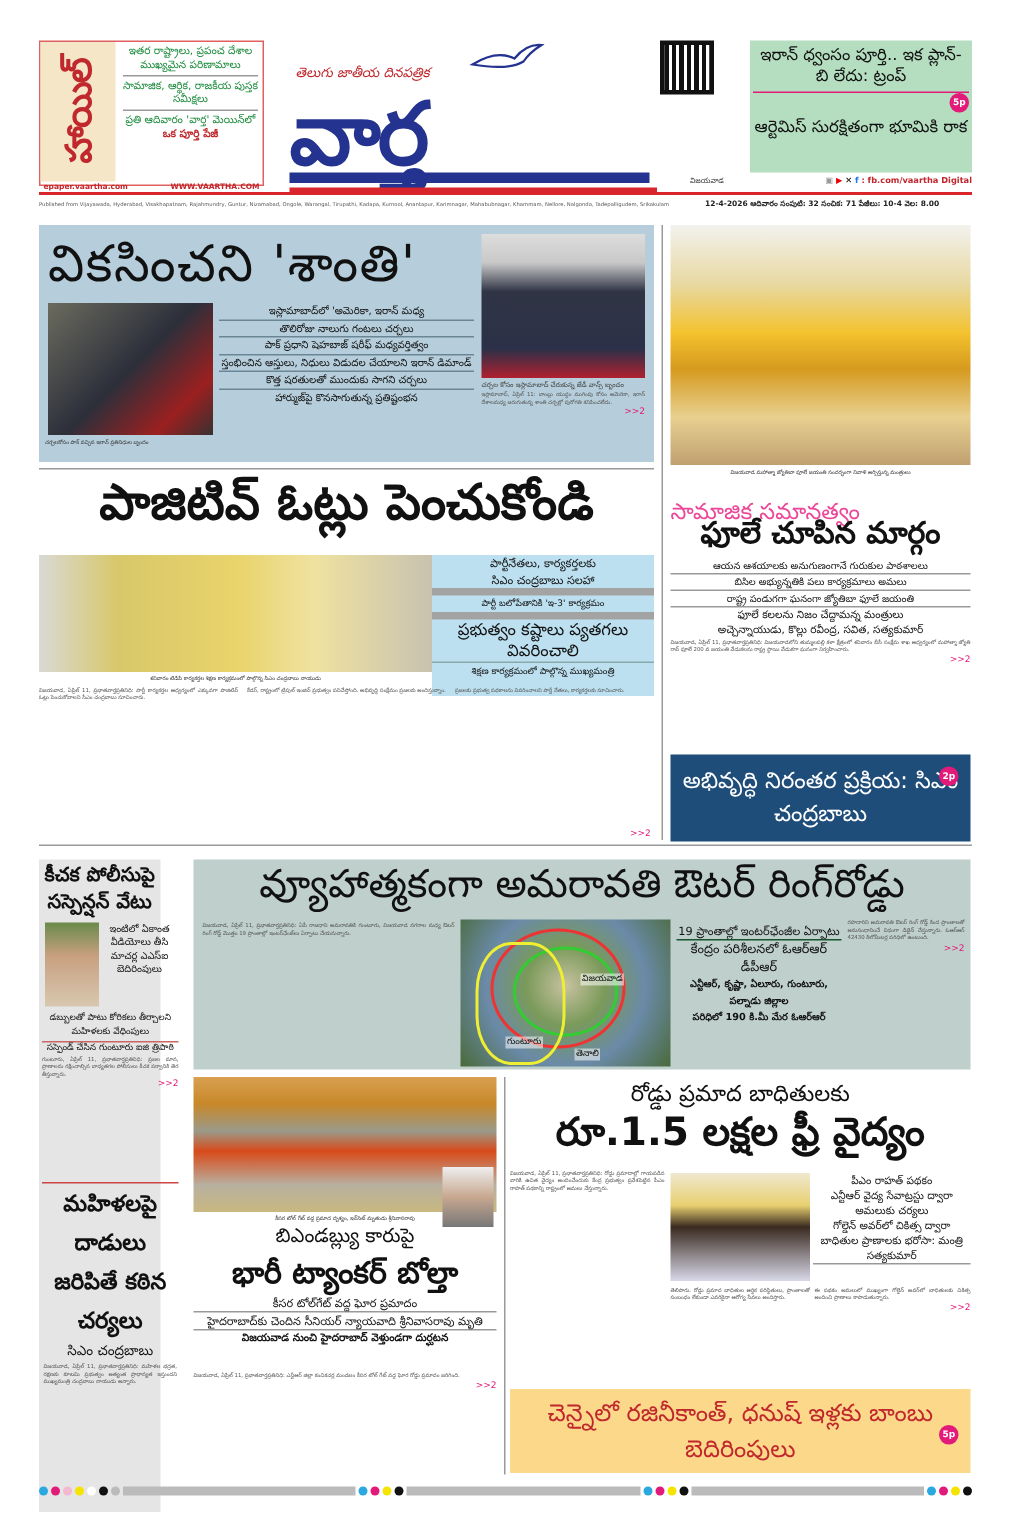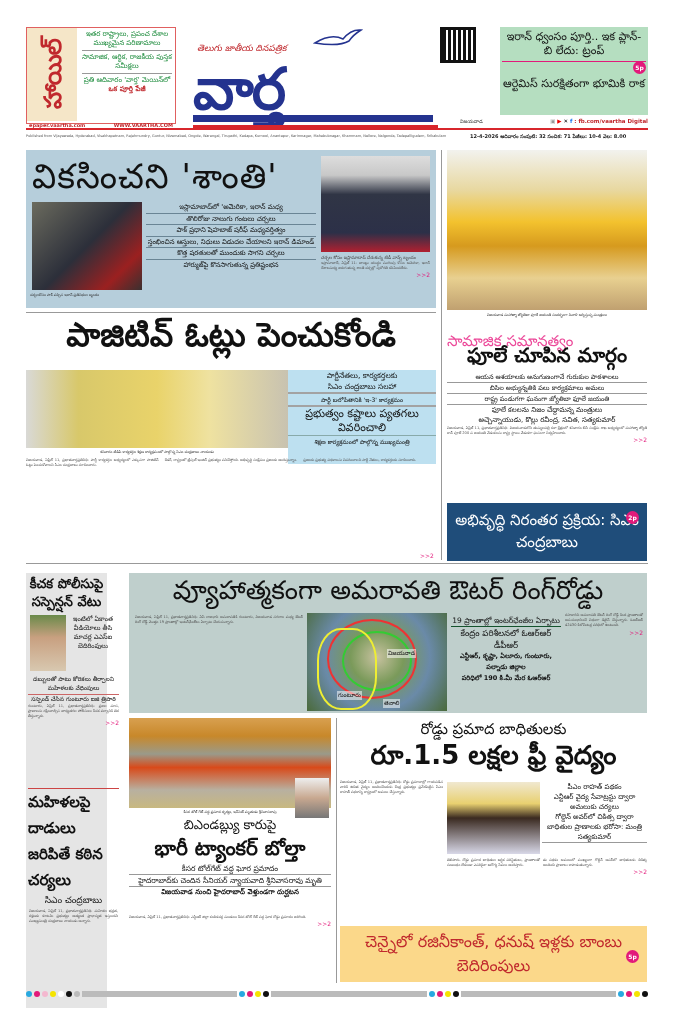--- a/index.html
+++ b/index.html
@@ -46,32 +46,32 @@
 .rt-h2{left:447px;top:343px;width:200px;font-size:20px;font-weight:bold;text-align:center;color:#111}
 .rt-subs{left:447px;top:372px;width:200px;text-align:center}
 .rt-subs div{font-size:6.5px;line-height:10px;border-bottom:1px solid #999}
 .rt-subs div:nth-child(n+4){border:none;font-size:7px}
 .rt-body{left:447px;top:425px;width:200px;height:42px}
 .blue-box{left:447px;top:503px;width:200px;height:58px;background:#1f4d7a;color:#fff;text-align:center;font-size:15px;line-height:22px;padding-top:6px}
 
 .pos-title{left:26px;top:315px;width:410px;font-size:33px;font-weight:bold;text-align:center;color:#111;white-space:nowrap}
 .pos-photo{left:26px;top:370px;width:262px;height:78px;background:linear-gradient(90deg,#d9d9d6 0,#d8c86a 20%,#e9d36a 50%,#efe2a0 70%,#c8c2b0 100%)}
 .pos-box{left:288px;top:370px;width:148px;height:94px;background:#bde0f0;text-align:center}
-.pos-box div{font-size:7.5px;line-height:11px;border-bottom:2px solid #a3a3a3}
+.pos-box div{font-size:7.5px;line-height:11px;border-bottom:5px solid #a3a3a3}
 .pos-box .big{font-size:11px;line-height:14px;border:none}
 .pos-cap{left:26px;top:450px;width:262px;font-size:3.6px;color:#333;text-align:center}
 .cols3{left:26px;top:458px;width:410px;height:70px;display:flex;gap:6px}
 .cols3 .txt{flex:1}
 
 .left-strip{left:26px;top:573px;width:81px;height:435px;background:#e5e5e5}
 .ls-h{font-size:13px;text-align:center;color:#111;font-weight:bold;line-height:18px}
 .ls-photo{left:4px;top:42px;width:36px;height:56px;background:linear-gradient(180deg,#6a8a4a,#c8a080 40%,#d8c8b0)}
 .ls-side{left:42px;top:42px;width:50px;font-size:6.5px;line-height:9px;text-align:center}
 .ls-mid{left:2px;top:102px;width:91px;font-size:6px;line-height:8.5px;text-align:center}
-.ls-big{left:2px;top:215px;width:91px;font-size:15px;font-weight:bold;text-align:left;line-height:26px;border-top:1px solid #c44}
+.ls-big{left:2px;top:215px;width:91px;font-size:15px;font-weight:bold;text-align:center;line-height:26px;border-top:1px solid #c44}
 
 .orr{left:129px;top:573px;width:518px;height:140px;background:#bfcfcc}
 .orr-title{left:6px;top:2px;width:506px;font-size:26px;text-align:center;white-space:nowrap}
 .orr-map{left:178px;top:40px;width:140px;height:98px;background:radial-gradient(circle at 50% 45%,#c8c2a0 0,#7a9a5a 30%,#6a8aa8 60%,#4a6a3a 100%)}
 .ring{position:absolute;border:2px solid #e33;border-radius:50%}
 .orr-body{left:6px;top:42px;width:168px;height:95px}
 .orr-mid{left:322px;top:42px;width:110px;text-align:center}
 .orr-mid div{font-size:7.5px;line-height:11px}
 .orr-right{left:436px;top:40px;width:78px;height:95px}
 

